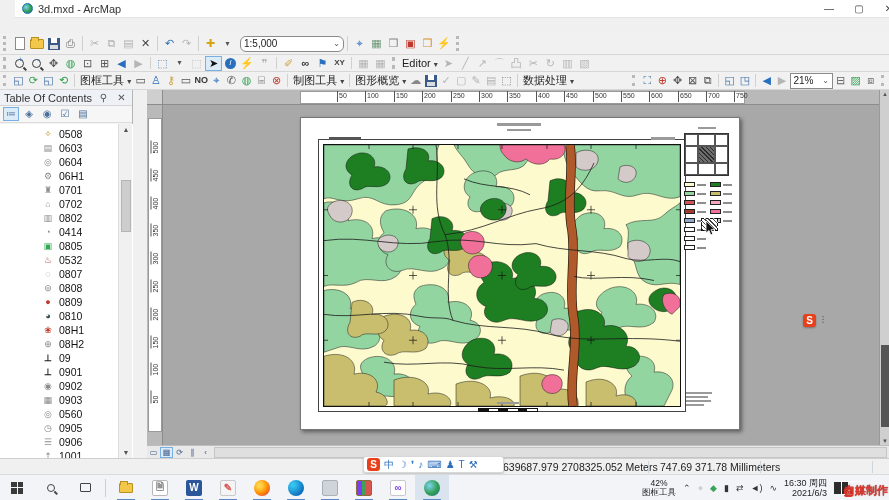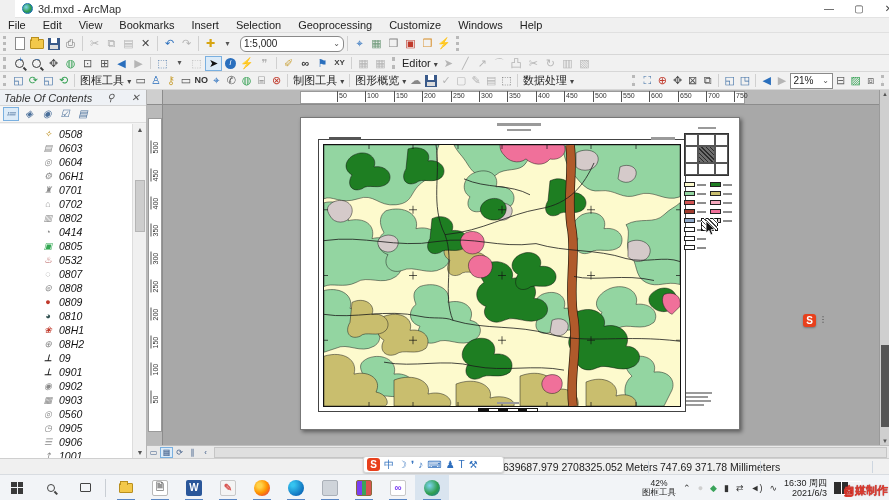--- a/index.html
+++ b/index.html
@@ -28,21 +28,21 @@
   .mag{width:9px;height:9px;border:1.6px solid #3b3b3b;border-radius:50%;position:relative;display:inline-block;}
   .mag:after{content:"";position:absolute;width:4px;height:1.6px;background:#3b3b3b;left:7px;top:8px;transform:rotate(45deg);}
   .mag i{position:absolute;left:0.2px;top:-3.2px;width:9px;text-align:center;font-style:normal;font-size:8px;color:#2a6fbd;}
   .folder{width:14px;height:10px;background:#f3c84a;border:1px solid #b98f1e;border-radius:1px;position:relative;}
   .folder:before{content:"";position:absolute;top:-3px;left:0;width:6px;height:3px;background:#f3c84a;border:1px solid #b98f1e;border-bottom:none;}
   .page-ic{width:10px;height:13px;background:#fff;border:1px solid #8a8a8a;}
   .floppy{width:12px;height:12px;background:#3a5a8a;position:relative;}
   .floppy:before{content:"";position:absolute;left:3px;top:0;width:6px;height:5px;background:#fff;}
   .floppy:after{content:"";position:absolute;left:2px;top:7px;width:8px;height:4px;background:#dcdcdc;}
   
-  .toc{left:0;top:90px;width:147px;height:368px;background:#f3f3f3;border-right:1px solid #b5b5b5;font-style:italic;}
+  .toc{left:0;top:90px;width:133px;height:368px;background:#f3f3f3;border-right:1px solid #b5b5b5;}
   .toc-head{height:16px;background:#eef1f5;border-bottom:1px solid #d5d5d5;display:flex;align-items:center;padding:0 4px;font-size:11px;color:#333;}
   .toc-head .hbtn{margin-left:auto;color:#555;font-size:10px;width:13px;text-align:center;}
   .toc-tools{height:17px;display:flex;align-items:center;padding-left:3px;gap:2px;border-bottom:1px solid #ddd;background:#f6f6f6;}
   .toc-tools .ic{width:16px;height:14px;font-size:10px;color:#4a6f9a;}
   .toc-list{position:absolute;left:0;top:34px;width:133px;height:334px;background:#fff;overflow:hidden;padding-top:3px;}
   .toc-item{height:14px;display:flex;align-items:center;padding-left:42px;gap:5px;}
   .toc-glyph{width:12px;font-size:9px;text-align:center;line-height:1;}
   .toc-label{font-size:10.5px;color:#111;}
   .vsb{position:absolute;top:34px;right:0;width:14px;height:334px;background:#f0f0f0;border-left:1px solid #ddd;}
   .vsb .thumb{position:absolute;left:2px;width:10px;background:#cdcdcd;border:1px solid #b5b5b5;}
@@ -124,32 +124,20 @@
   <div class="abs titlebar">
     <span class="appicon"></span>
     <span class="titletext">3d.mxd - ArcMap</span>
     <div class="winctl">
       <span>—</span>
       <span>▢</span>
       <span>✕</span>
     </div>
   </div>
 
-  <div class="abs menubar">
-    <span>File</span>
-    <span>Edit</span>
-    <span>View</span>
-    <span>Bookmarks</span>
-    <span>Insert</span>
-    <span>Selection</span>
-    <span>Geoprocessing</span>
-    <span>Customize</span>
-    <span>Windows</span>
-    <span>Help</span>
-  </div>
 
   <div class="abs tb" style="top:33px;width:889px;height:22px;">
     <span class="grip"></span>
     <span class="ic">
         <span class="page-ic"></span>
       </span>
     <span class="ic">
         <span class="folder"></span>
       </span>
     <span class="ic">

